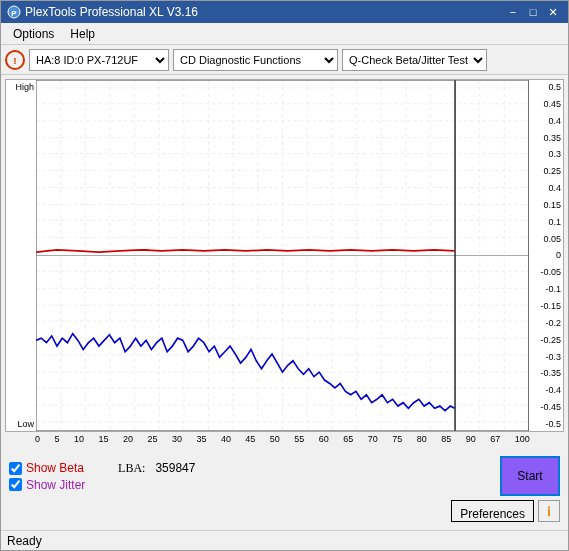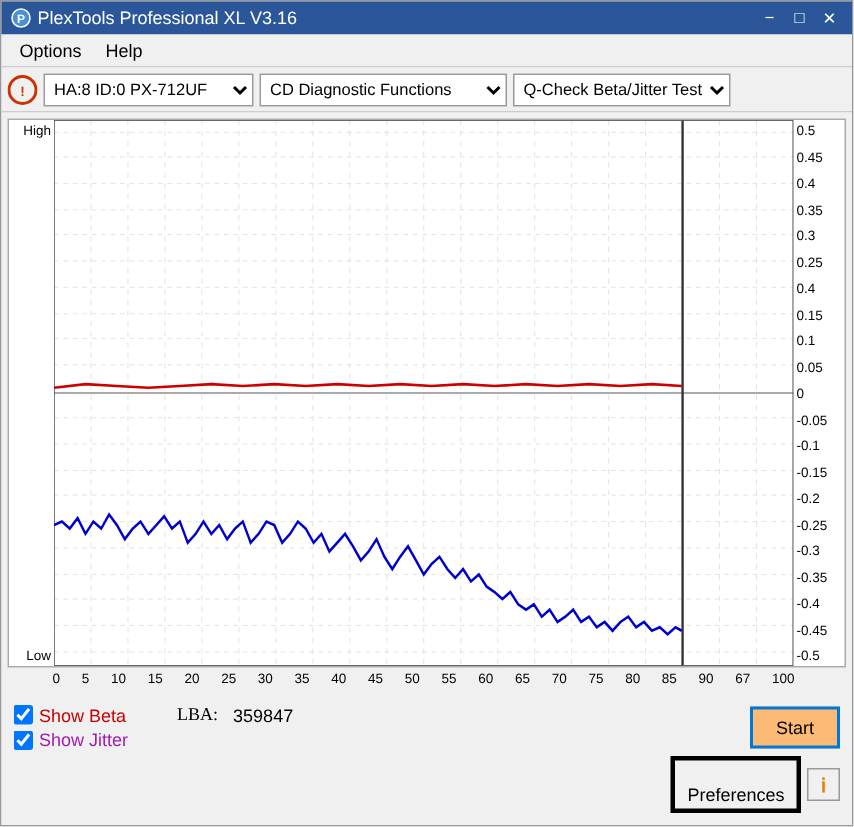--- a/index.html
+++ b/index.html
@@ -122,20 +122,21 @@
     .chart-inner {
       flex: 1;
       position: relative;
       overflow: hidden;
     }
     .y-axis-right {
       width: 34px;
       position: relative;
       display: flex;
       flex-direction: column;
+      text-align: right;
     }
     .chart-svg {
       position: absolute;
       top: 0; left: 0;
       width: 100%;
       height: 100%;
     }
     .x-axis {
       height: 18px;
       margin-left: 30px;
@@ -167,39 +168,39 @@
       align-items: center;
       gap: 4px;
       font-size: 12px;
     }
     .checkbox-row input[type=checkbox] {
       width: 13px;
       height: 13px;
     }
     .start-btn {
       width: 60px;
-      height: 28px;
-      background: #fdba74;
+      height: 40px;
+      background: #8b5cf6;
       border: 2px solid #0078d7;
       font-size: 12px;
       cursor: pointer;
       font-weight: normal;
     }
     .prefs-area {
       display: flex;
       align-items: center;
       gap: 4px;
       margin-top: 4px;
       justify-content: flex-end;
     }
     .prefs-btn {
       height: 22px;
-      padding: 16px 8px;
-      background: #f0f0f0;
-      border: 3px solid #000000;
+      padding: 6px 8px;
+      background: #f0f0f0;
+      border: 1px solid #000000;
       font-size: 12px;
       cursor: pointer;
     }
     .info-btn {
       width: 22px;
       height: 22px;
       background: #f0f0f0;
       border: 1px solid #999;
       font-size: 13px;
       cursor: pointer;
@@ -401,13 +402,16 @@
       </div>
       <div class="prefs-area">
         <button class="prefs-btn">Preferences</button>
         <button class="info-btn">
           <span>ℹ</span>
         </button>
       </div>
     </div>
   </div>
 
+  <div class="status-bar">
+    <span>Ready</span>
+  </div>
 </div>
 
 </body></html>

